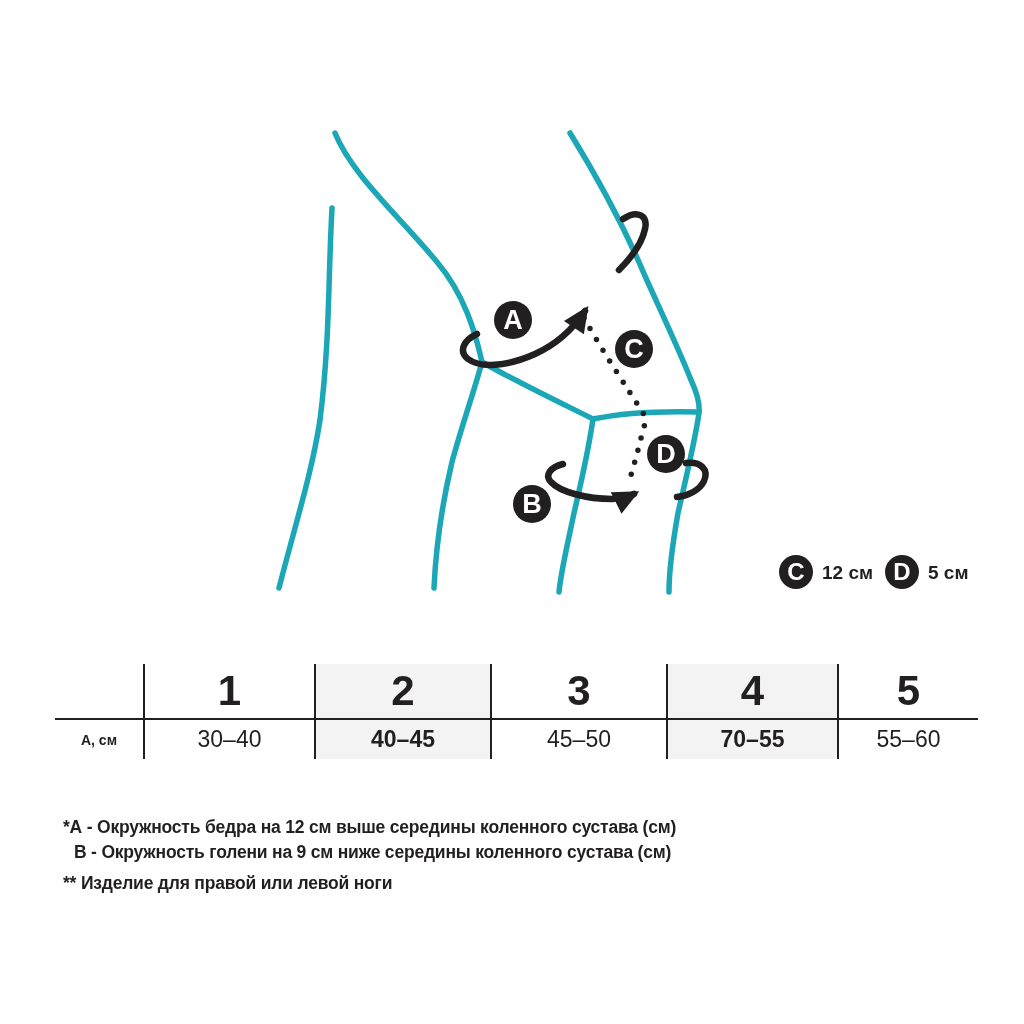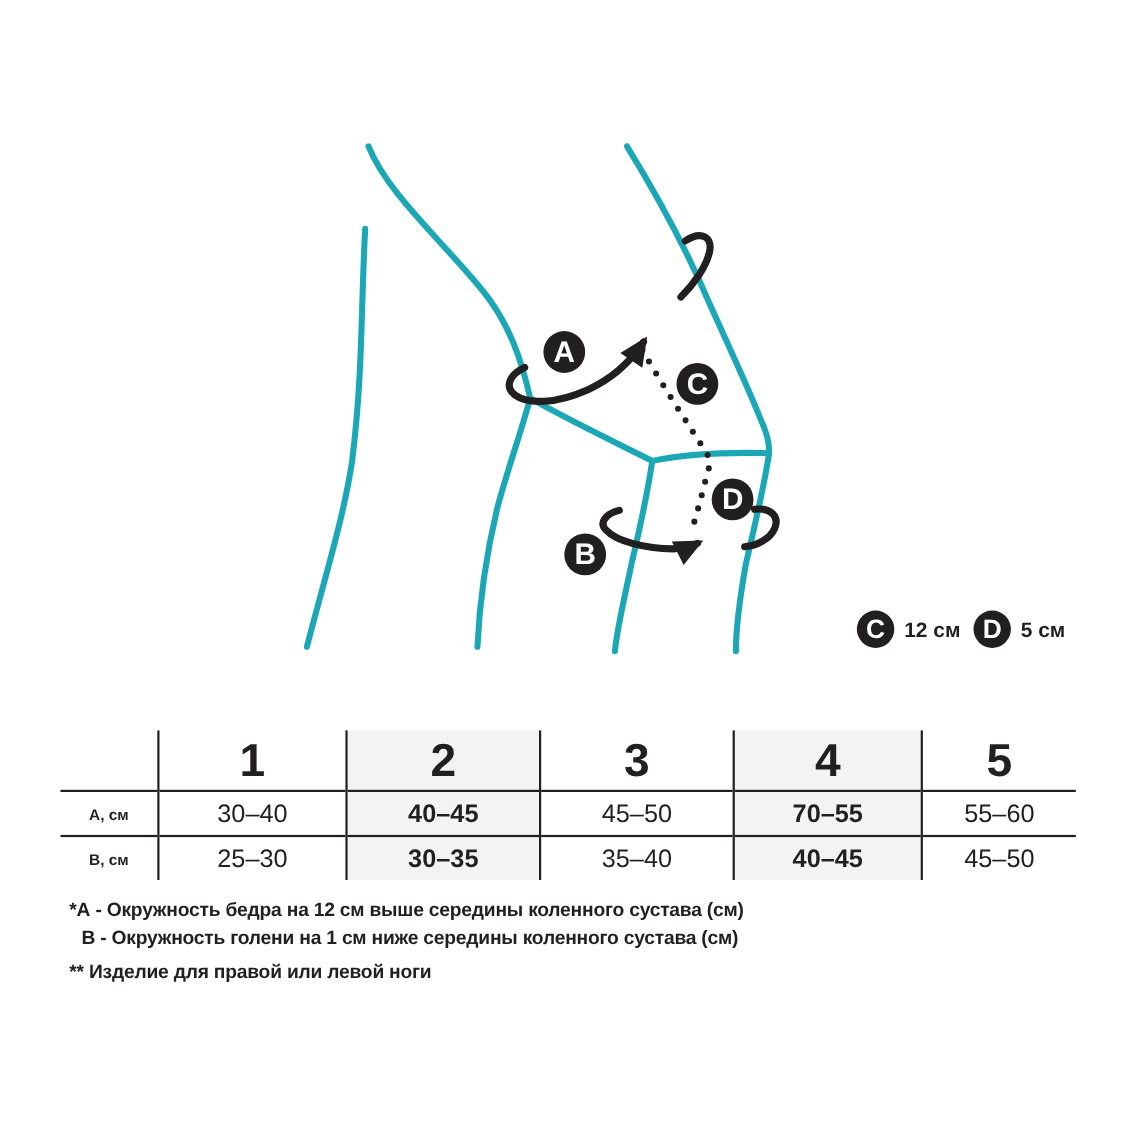--- a/index.html
+++ b/index.html
@@ -131,30 +131,22 @@
       <td>5</td>
     </tr>
     <tr class="data">
       <td class="rowlabel">А, см</td>
       <td>30–40</td>
       <td class="shade">40–45</td>
       <td>45–50</td>
       <td class="shade">70–55</td>
       <td>55–60</td>
     </tr>
-    <tr class="data">
-      <td class="rowlabel">В, см</td>
-      <td>25–30</td>
-      <td class="shade">30–35</td>
-      <td>35–40</td>
-      <td class="shade">40–45</td>
-      <td>45–50</td>
-    </tr>
   </tbody>
     </table>
 
   <div class="footnotes">
     <div class="fn1">*А - Окружность бедра на 12 см выше середины коленного сустава (см)</div>
-    <div class="fn2">В - Окружность голени на 1 см ниже середины коленного сустава (см)</div>
+    <div class="fn2">В - Окружность голени на 9 см ниже середины коленного сустава (см)</div>
     <div class="fn3">** Изделие для правой или левой ноги</div>
   </div>
 
 </div>
 
 </body></html>

